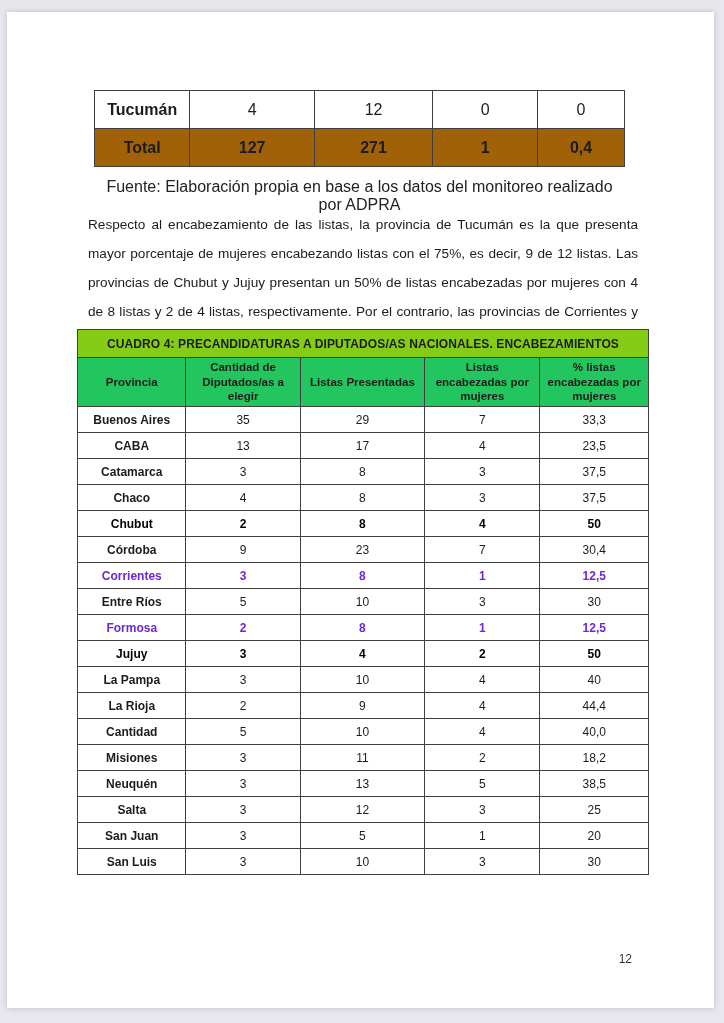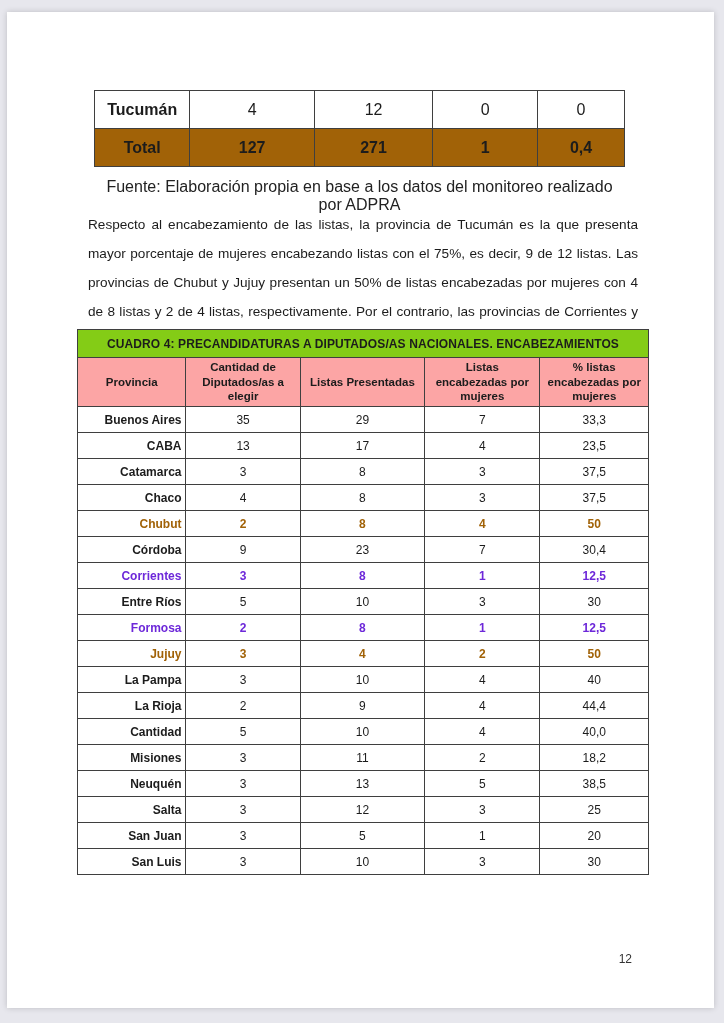--- a/index.html
+++ b/index.html
@@ -35,26 +35,26 @@
     font-size: 13.6px; line-height: 29px; text-align: justify;
   }
 
   
   .main-table-wrap { position: absolute; left: 70px; top: 317px; width: 572px; }
   .main-table .title-cell {
     background: #84cc16; font-weight: bold; font-size: 12px;
     height: 28px; letter-spacing: 0.1px;
   }
   .main-table th {
-    background: #fca5a5; font-weight: bold; font-size: 11.5px;
+    background: #22c55e; font-weight: bold; font-size: 11.5px;
     height: 49px; line-height: 1.25;
   }
   .main-table td { font-size: 12px; height: 26px; }
-  .main-table td.prov { font-weight: bold; text-align: right; }
-  .main-table tr.green td { color: #a16207; font-weight: bold; }
+  .main-table td.prov { font-weight: bold; }
+  .main-table tr.green td { color: #000000; font-weight: bold; }
   .main-table tr.red td { color: #6d28d9; font-weight: bold; }
 
   
   .page-number {
     position: absolute; right: 82px; bottom: 42px;
     font-size: 12px; color: #333;
   }
 </style>
 </head>
 <body>

